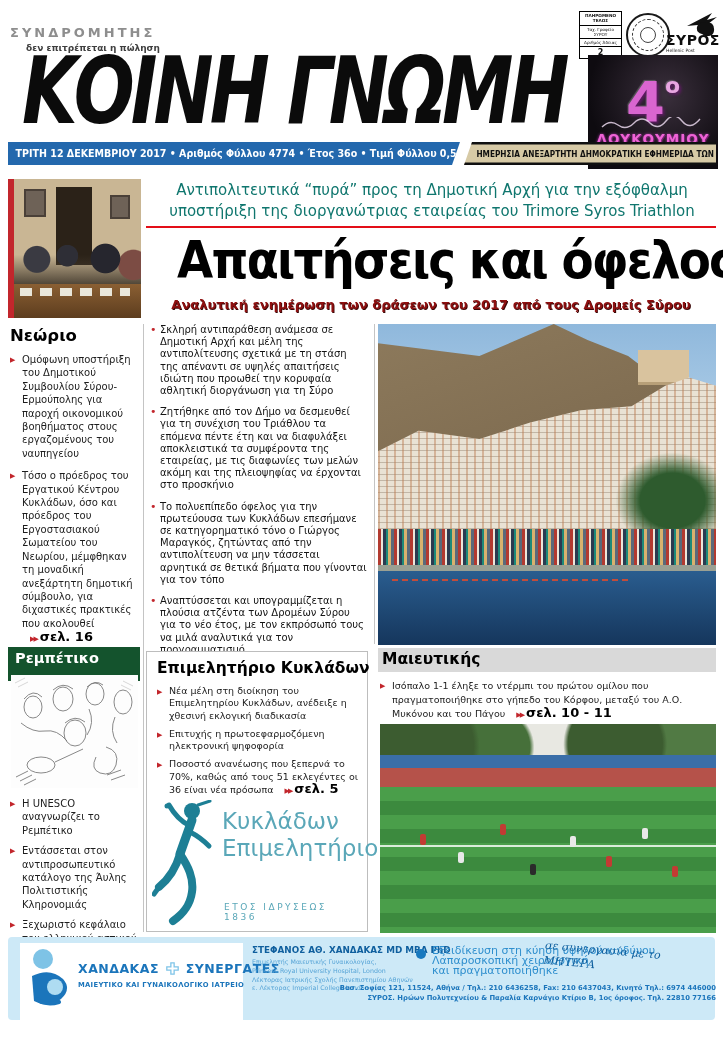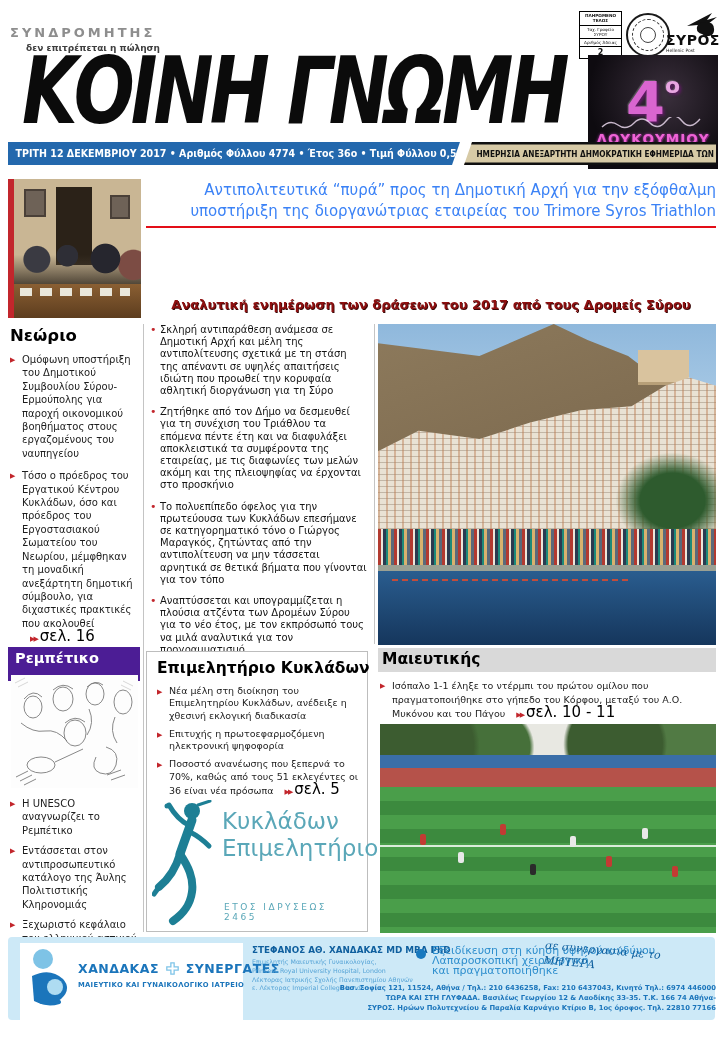--- a/index.html
+++ b/index.html
@@ -43,43 +43,43 @@
   .bar-blue span{display:inline-block;padding-left:8px;font-size:10px;font-weight:bold;color:#fff;
                  line-height:23px;white-space:nowrap;transform:scaleX(.95);transform-origin:0 50%;}
   .bar-tan{left:464px;top:142px;width:252px;height:23px;background:#d7caa6;
            clip-path:polygon(8px 0,100% 0,100% 100%,0 100%);
            box-shadow:inset 0 2.5px 0 #101010,inset 0 -2.5px 0 #101010;text-align:center;}
   .bar-tan span{display:inline-block;font-size:8px;font-weight:bold;color:#101010;line-height:23px;
                 white-space:nowrap;transform:scaleX(.92);transform-origin:50% 50%;}
 
   
   .red-stripe{left:8px;top:179px;width:6px;height:139px;background:#c2262c;}
-  .kicker{left:148px;top:180px;width:568px;text-align:right;font-size:15px;line-height:21px;color:#3b82f6;}
+  .kicker{left:148px;top:180px;width:568px;text-align:center;font-size:15px;line-height:21px;color:#0f766e;}
   .red-rule{left:146px;top:226px;width:570px;height:2px;background:#e30e18;}
   .headline{left:146px;top:230px;width:570px;text-align:center;font-size:52px;font-weight:bold;
             letter-spacing:-2px;line-height:60px;color:#000;}
   .headline span{display:inline-block;transform:scaleX(.9);transform-origin:50% 50%;white-space:nowrap;}
   .deck{left:146px;top:297px;width:570px;text-align:center;font-size:13px;font-weight:bold;
         color:#8e1010;text-shadow:.8px .8px 0 #3a0606;}
 
   
   .vline{width:1px;background:#c4c4c4;}
   .sec-head{font-size:16.5px;font-weight:bold;color:#000;}
   .list{display:block;}
   .item{display:flex;margin-bottom:9px;}
   .item .mk{color:#c2262c;flex:0 0 12px;font-size:7px;padding-top:3px;}
   .item .dot{color:#c2262c;flex:0 0 10px;font-size:11px;line-height:12px;}
   .item .t{flex:1;font-size:10px;line-height:13.4px;color:#1d1d1d;}
   .mid .item .t{font-size:10px;line-height:12.2px;color:#141414;}
   .small .item .t{font-size:9.5px;line-height:12.3px;}
   .pref{white-space:nowrap;}
   .pref .pm{color:#c2262c;font-size:7px;letter-spacing:-2px;margin:0 3px 0 8px;}
-  .pref .pt{font-weight:normal;font-size:15px;color:#000;}
-
-  .reb-head{left:8px;top:647px;width:132px;height:34px;background:#4c1d95;color:#fff;
+  .pref .pt{font-weight:bold;font-size:13px;color:#000;}
+
+  .reb-head{left:8px;top:647px;width:132px;height:34px;background:#14532d;color:#fff;
             font-size:14.5px;font-weight:bold;line-height:22px;padding-left:7px;box-sizing:border-box;}
 
   .chamber-box{left:146px;top:651px;width:222px;height:281px;border:1px solid #bdbdbd;background:#fff;box-sizing:border-box;}
 
   .logo-cyc{left:152px;top:800px;width:212px;height:128px;}
   .logo-cyc .l1{position:absolute;left:70px;top:8px;font-size:23px;color:#5aa7b8;line-height:27px;}
   .logo-cyc .sub{position:absolute;left:72px;top:102px;font-size:9px;letter-spacing:2.5px;color:#5aa7b8;}
 
   .sports-band{left:378px;top:648px;width:338px;height:24px;background:#d9d9d9;}
   .sports-band .sec-head{position:absolute;left:4px;top:2px;}
@@ -198,20 +198,21 @@
     <div class="fr1"></div>
     <div class="fr2"></div>
     <div class="door"></div>
     <div class="people"></div>
     <div class="desk"></div>
     <div class="papers"></div>
   </div>
 
   <div class="abs kicker">Αντιπολιτευτικά “πυρά” προς τη Δημοτική Αρχή για την εξόφθαλμη υποστήριξη της διοργανώτριας εταιρείας του Trimore Syros Triathlon</div>
   <div class="abs red-rule"></div>
+  <div class="abs headline"><span>Απαιτήσεις και όφελος</span></div>
   <div class="abs deck">Αναλυτική ενημέρωση των δράσεων του 2017 από τους Δρομείς Σύρου</div>
 
   <div class="abs vline" style="left:143px;top:324px;height:608px;"></div>
   <div class="abs vline" style="left:374px;top:324px;height:320px;"></div>
 
   <div class="abs sec-head" style="left:10px;top:326px;">Νεώριο</div>
   <div class="abs list" style="left:10px;top:353px;width:128px;">
     <div class="item">
       <span class="mk">▶</span>
       <span class="t"><span>Ομόφωνη υποστήριξη του Δημοτικού Συμβουλίου Σύρου-Ερμούπολης για παροχή οικονομικού βοηθήματος στους εργαζομένους του ναυπηγείου</span></span>
@@ -321,21 +322,21 @@
         <path d="M28 54 C24 68 18 78 7 87" stroke-width="8"></path>
         <path d="M7 87 l-5 7" stroke-width="5"></path>
         <path d="M28 54 C36 66 42 78 40 92 C38 106 31 114 21 121" stroke-width="8"></path>
         <circle cx="15" cy="6" r="2.5" fill="#1d7f95" stroke="none"></circle>
       </g>
     </svg>
     <div class="l1">
       <div>Κυκλάδων</div>
       <div>Επιμελητήριο</div>
     </div>
-    <div class="sub">ΕΤΟΣ ΙΔΡΥΣΕΩΣ 2465</div>
+    <div class="sub">ΕΤΟΣ ΙΔΡΥΣΕΩΣ 1836</div>
   </div>
 
   <div class="abs ph harbor">
     <div class="mtn"></div>
     <div class="fort"></div>
     <div class="town"></div>
     <div class="tree"></div>
     <div class="quay"></div>
     <div class="sea"></div>
     <div class="buoy"></div>
@@ -398,18 +399,17 @@
     <div class="specs">
       <div>Εξειδίκευση στη κύηση υψηλού κινδύνου</div>
       <div>Λαπαροσκοπική χειρουργική</div>
       <div>και πραγματοποιήθηκε</div>
     </div>
 
     <div class="partner">σε συνεργασία με το ΜΗΤΕΡΑ</div>
 
     <div class="addr">
       <div>Βασ. Σοφίας 121, 11524, Αθήνα / Τηλ.: 210 6436258, Fax: 210 6437043, Κινητό Τηλ.: 6974 446000</div>
-      <div>ΤΩΡΑ ΚΑΙ ΣΤΗ ΓΛΥΦΑΔΑ. Βασιλέως Γεωργίου 12 &amp; Λαοδίκης 33-35. Τ.Κ. 166 74 Αθήνα-</div>
       <div>ΣΥΡΟΣ. Ηρώων Πολυτεχνείου &amp; Παραλία Καρνάγιο Κτίριο Β, 1ος όροφος. Τηλ. 22810 77166</div>
     </div>
   </div>
 
 </div>
 
 </body></html>

